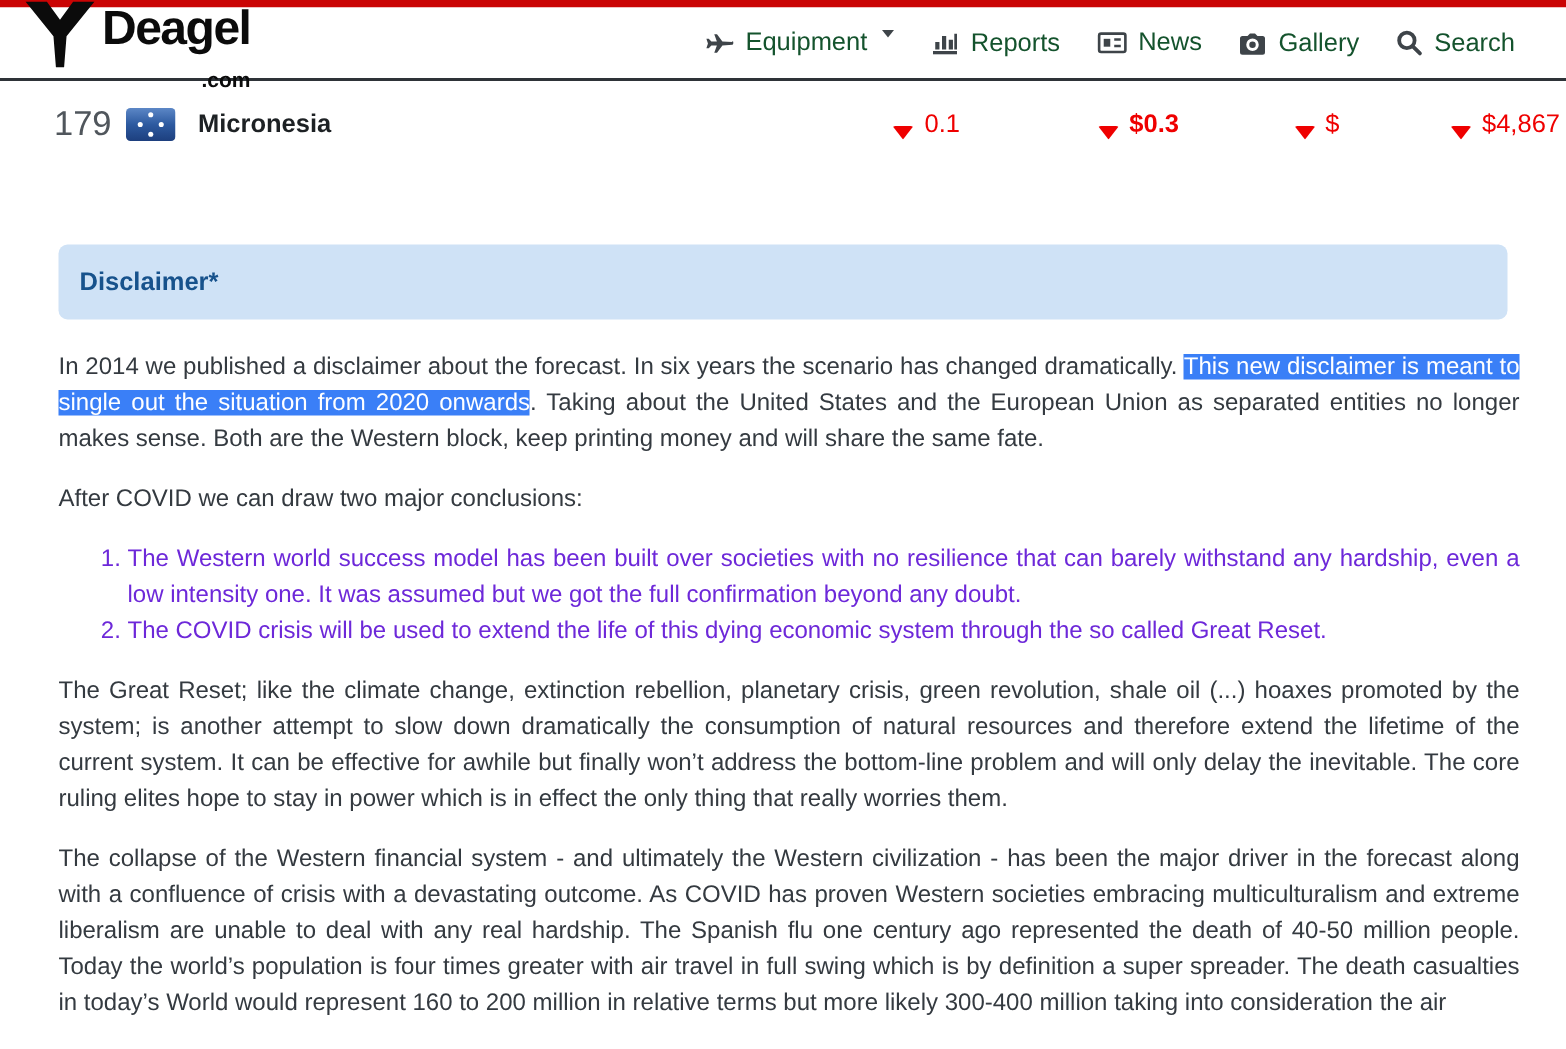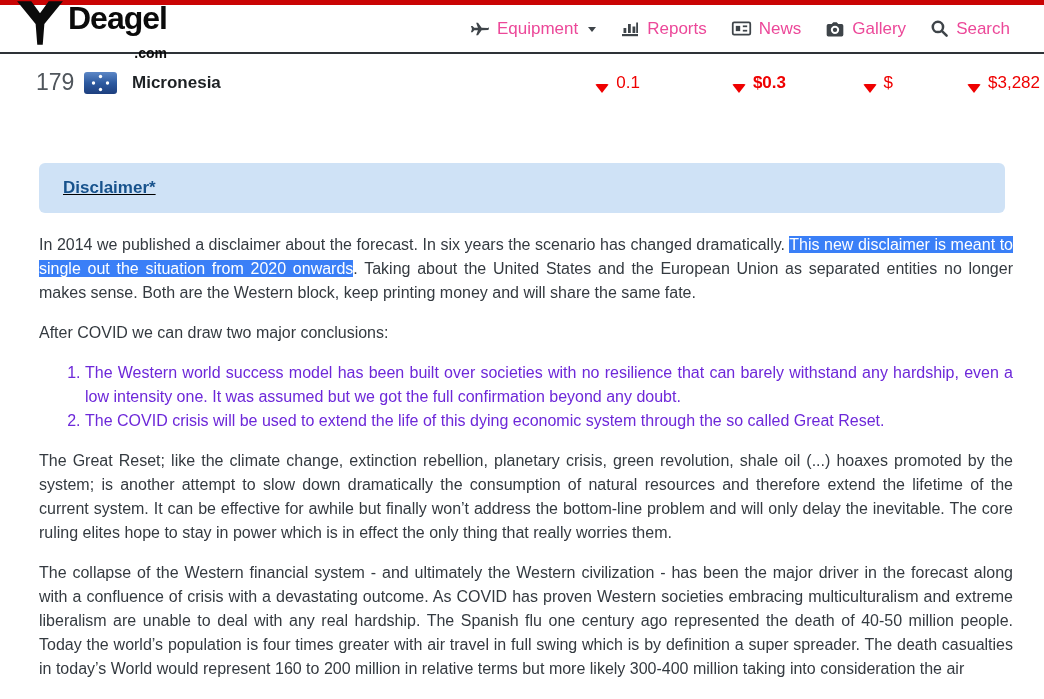--- a/index.html
+++ b/index.html
@@ -8,41 +8,41 @@
   .topbar { height:5px; background:#ca0404; width:100%; }
   
   .header { height:49px; display:flex; align-items:center;
     padding:0 34px 0 14px; border-bottom:2px solid #2e3338; background:#fff; }
   .brand { display:flex; align-items:flex-start; cursor:pointer; }
   .brand-mark { width:52px; height:48px; margin-top:2px; }
   .brand-textwrap { display:flex; flex-direction:column; align-items:flex-end; margin-left:2px; }
   .brand-name { font-size:32px; font-weight:800; letter-spacing:-1px; color:#0b0b0b; line-height:30px; margin-top:6px;}
   .brand-tld { font-size:14px; font-weight:700; color:#0b0b0b; line-height:14px; margin-top:13px;}
   .nav { margin-left:auto; display:flex; align-items:center; gap:24px; }
-  .nav-item { display:flex; align-items:center; gap:7px; font-size:17px;
-    color:#ec4899; cursor:pointer; white-space:nowrap; }
+  .nav-item { display:flex; align-items:flex-start; gap:7px; font-size:17px;
+    color:#14532d; cursor:pointer; white-space:nowrap; }
   .nav-item svg { display:block; }
   .caret { width:0; height:0; border-left:4px solid transparent; border-right:4px solid transparent;
     border-top:5px solid #3e4449; margin-left:3px; margin-top:2px; }
   
   .country-row { height:57px; display:flex; align-items:center; padding:0 4px 0 36px; }
   .rank { font-size:23px; color:#50565c; width:38px; }
   .flag { width:33px; height:22px; border-radius:3px; margin-left:10px; overflow:hidden; flex:0 0 auto; }
   .country-name { font-size:17px; font-weight:700; color:#1d2124; margin-left:15px; }
   .vals { margin-left:auto; display:flex; }
   .val { display:flex; align-items:flex-end; justify-content:flex-end; gap:7px;
     color:#ef0000; font-size:17px; }
   .val:nth-child(1){ width:150px; } .val:nth-child(2){ width:146px;font-weight:bold; }
   .val:nth-child(3){ width:107px; } .val:nth-child(4){ width:147px; }
   .tri-down { width:0; height:0; border-left:7px solid transparent; border-right:7px solid transparent;
     border-top:9px solid #ef0000; border-radius:2px; }
   
   .content { padding:0 31px 0 39px; }
   .disclaimer-box { margin-top:52px; height:50px; background:#cfe2f6; border-radius:6px;
-    display:flex; align-items:center; padding-left:24px; margin-right:8px;text-decoration:underline; }
+    display:flex; align-items:center; padding-left:14px; margin-right:8px; }
   .disclaimer-title { font-size:17px; font-weight:700; color:#17528c; }
   .para { margin-top:20px; font-size:16px; line-height:24px; color:#343a40; text-align:justify; }
   .para + .para, ol + .para { margin-top:16px; }
   ol.conclusions { margin:16px 0 16px 0; padding-left:46px; }
   ol.conclusions li { font-size:16px; line-height:24px; color:#6d28d9; text-align:justify; }
   .hl { background:#3a7ff7; color:#ffffff; }
 </style>
 </head>
 <body>
 
@@ -127,21 +127,21 @@
     <div class="val">
       <span class="tri-down"></span>
       <span>$0.3</span>
     </div>
     <div class="val">
       <span class="tri-down"></span>
       <span>$</span>
     </div>
     <div class="val">
       <span class="tri-down"></span>
-      <span>$3,282</span>
+      <span>$4,867</span>
     </div>
   </div>
 </div>
 
 <div class="content">
   <div class="disclaimer-box">
     <div class="disclaimer-title">Disclaimer*</div>
   </div>
 
   <p class="para"><span>In 2014 we published a disclaimer about the forecast. In six years the scenario has changed dramatically. </span><span class="hl">This new disclaimer is meant to single out the situation from 2020 onwards</span><span>. Taking about the United States and the European Union as separated entities no longer makes sense. Both are the Western block, keep printing money and will share the same fate.</span></p>

